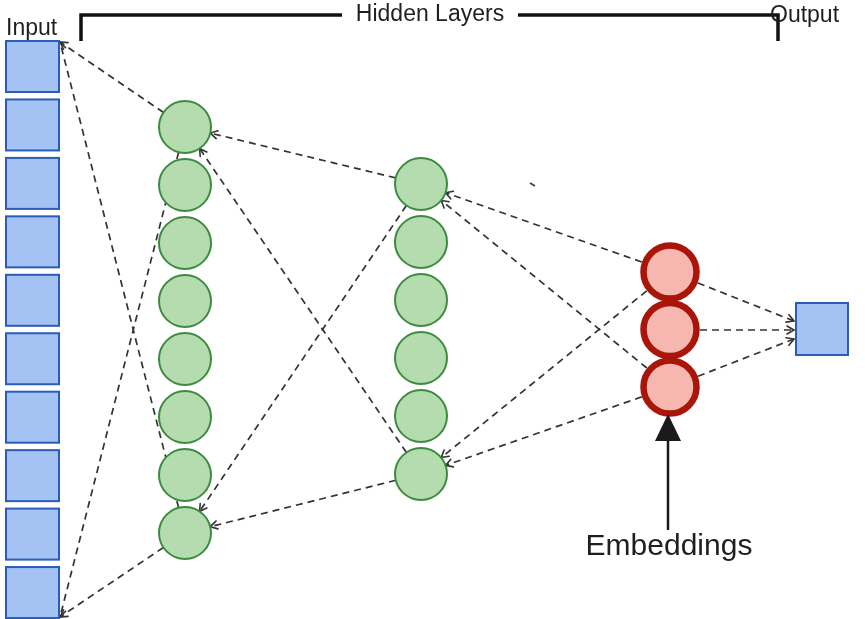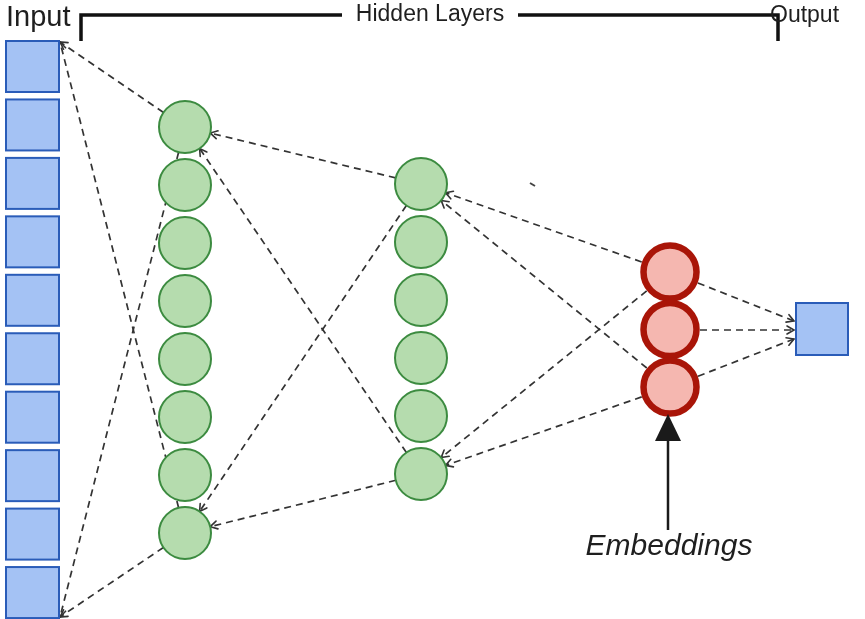--- a/index.html
+++ b/index.html
@@ -10,24 +10,24 @@
     overflow:hidden;
     font-family:"Liberation Sans","DejaVu Sans",sans-serif;
   }
   #diagram-svg{position:absolute;left:0;top:0;}
   .diagram-label{
     position:absolute;
     color:#1f1f1f;
     white-space:nowrap;
     line-height:1.1;
   }
-  #label-input{left:6px;top:1px;font-size:29px;}
+  #label-input{left:6px;top:15px;font-size:23px;}
   #label-hidden{left:430px;top:1px;font-size:23px;transform:translateX(-50%);text-align:right;}
   #label-output{left:770px;top:2px;font-size:23px;}
-  #label-embeddings{left:669px;top:528px;font-size:30px;transform:translateX(-50%);font-style:italic;}
+  #label-embeddings{left:669px;top:528px;font-size:30px;transform:translateX(-50%);}
 </style>
 </head>
 <body>
 
 <div id="canvas">
   <svg id="diagram-svg" width="865" height="619" viewBox="0 0 865 619">
       <defs>
         <marker id="arrow-head" viewBox="0 0 12 12" refX="9" refY="6" markerWidth="12" markerHeight="12" orient="auto" markerUnits="userSpaceOnUse">
           <path d="M2,2 L9,6 L2,10" fill="none" stroke="#333333" stroke-width="1.6" stroke-linecap="round"></path>
         </marker>

